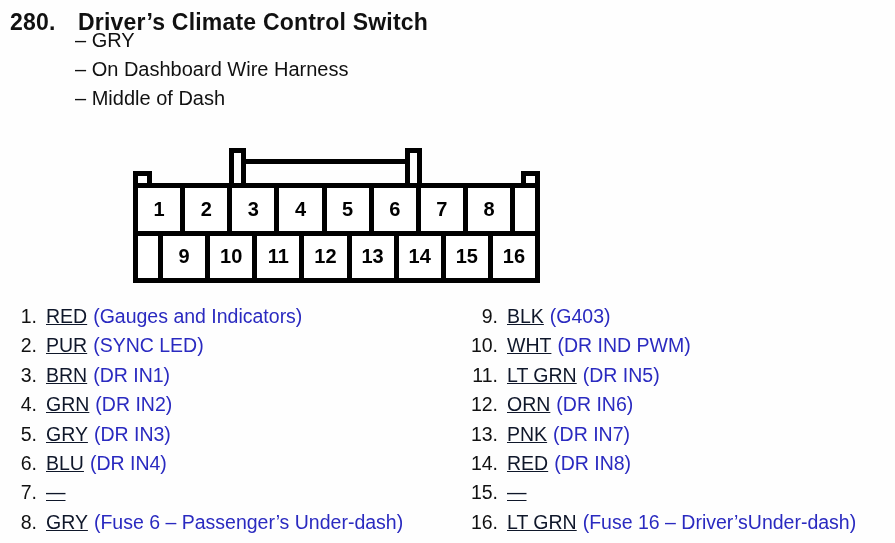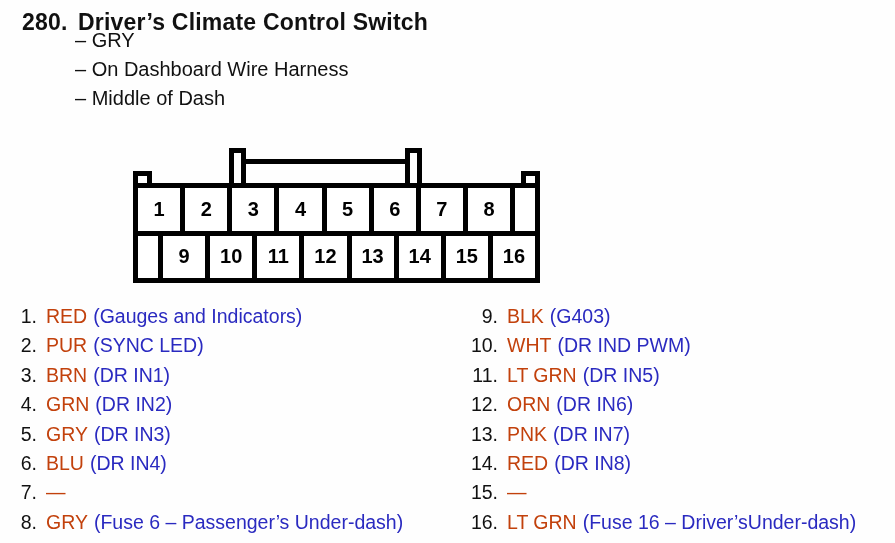--- a/index.html
+++ b/index.html
@@ -6,21 +6,21 @@
   .page{
     position:relative;
     width:895px;height:543px;
     background:#fefefe;
     font-family:"Liberation Sans", sans-serif;
     color:#111;
     overflow:hidden;
   }
   
   .item-number{
-    position:absolute;left:22px;top:9px;
+    position:absolute;left:10px;top:9px;
     font-size:23px;font-weight:bold;letter-spacing:0.2px;
   }
   .page-title{
     position:absolute;left:78px;top:9px;margin:0;
     font-size:23px;font-weight:bold;letter-spacing:0.2px;text-align:right;
   }
   .details{
     position:absolute;left:75px;top:26px;
     font-size:20px;line-height:29px;
   }
@@ -63,21 +63,21 @@
   }
   .pin-col.left{left:13px;}
   .pin-col.right{left:455px;}
   .pin-row{
     display:flex;align-items:baseline;
     height:29.4px;line-height:29.4px;white-space:nowrap;
   }
   .pin-num{display:inline-block;text-align:right;margin-right:9px;color:#111;}
   .pin-col.left .pin-num{width:24px;}
   .pin-col.right .pin-num{width:43px;}
-  .wire{color:#c2410c;margin-right:6px;}
+  .wire{color:#0f172a;margin-right:6px;text-decoration:underline;}
   .desc{color:#2a2ac0;}
 </style>
 </head>
 <body>
 
 <div class="page">
 
   <span class="item-number">280.</span>
   <h1 class="page-title">Driver’s Climate Control Switch</h1>
   <div class="details">

